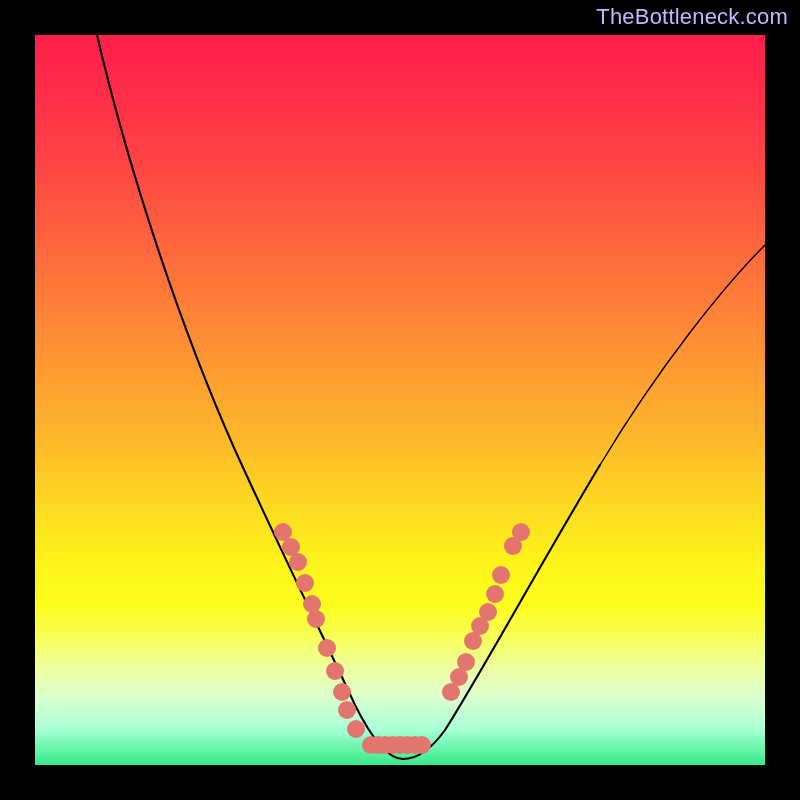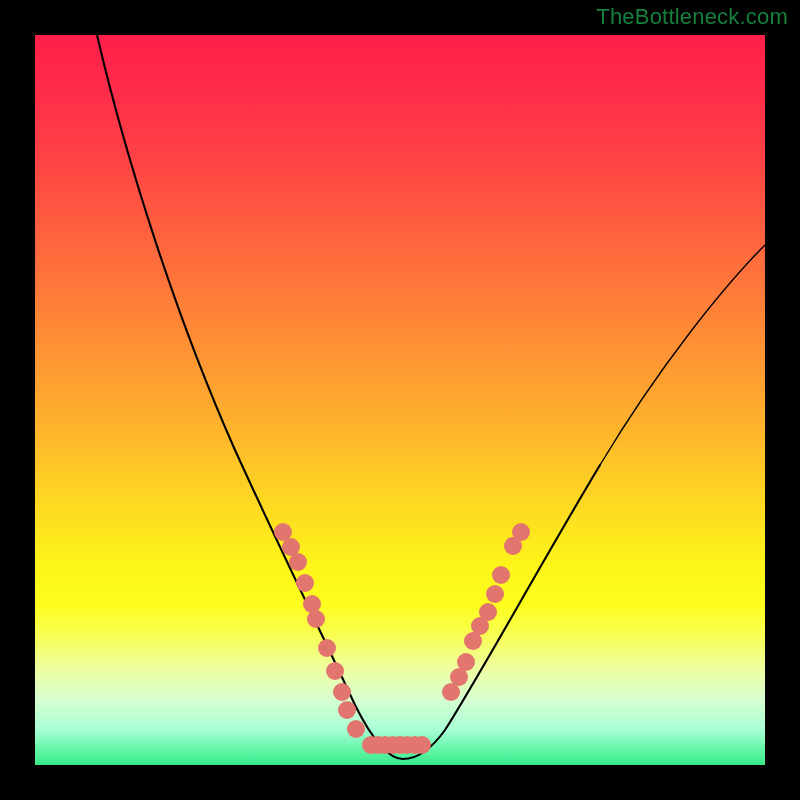--- a/index.html
+++ b/index.html
@@ -16,21 +16,21 @@
     left: 0;
     top: 0;
     width: 800px;
     height: 800px;
     background: #000;
   }
   .watermark {
     position: absolute;
     top: 4px;
     right: 12px;
-    color: #15803d;
+    color: #c4b5fd;
     font-size: 22px;
     font-weight: 500;
     letter-spacing: 0.2px;
   }
   .plot {
     position: absolute;
     left: 35px;
     top: 35px;
     width: 730px;
     height: 730px;

